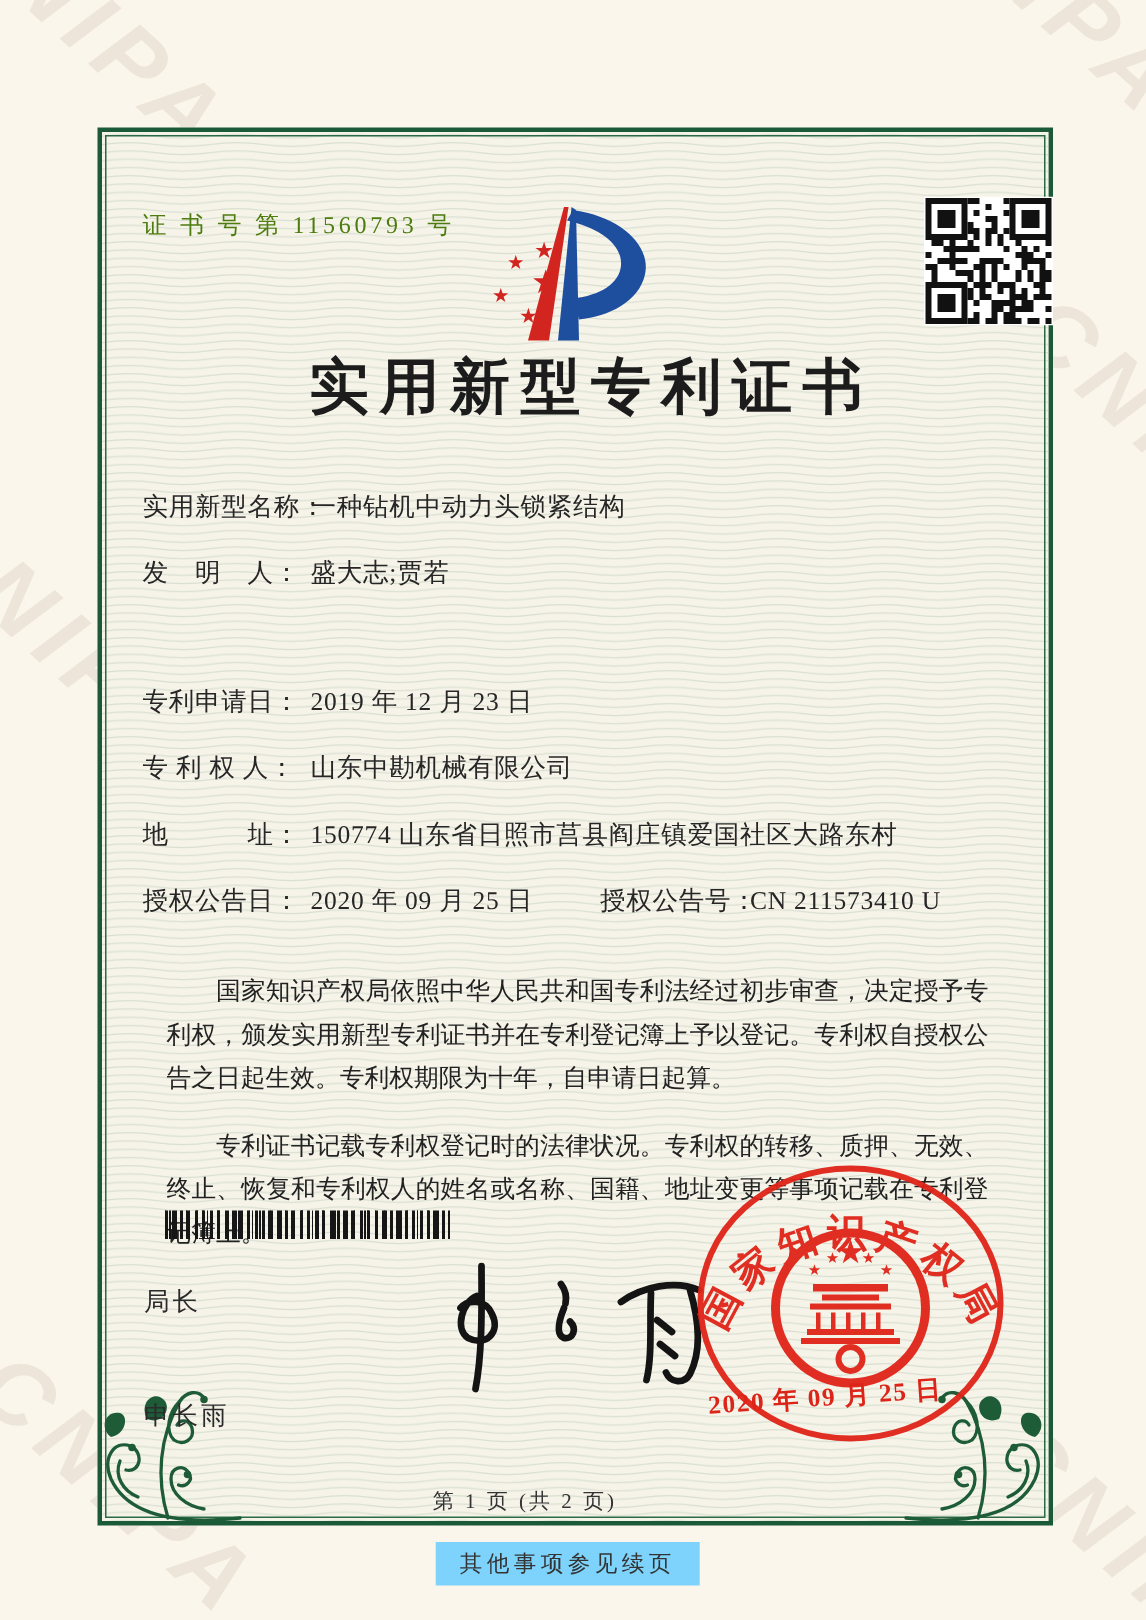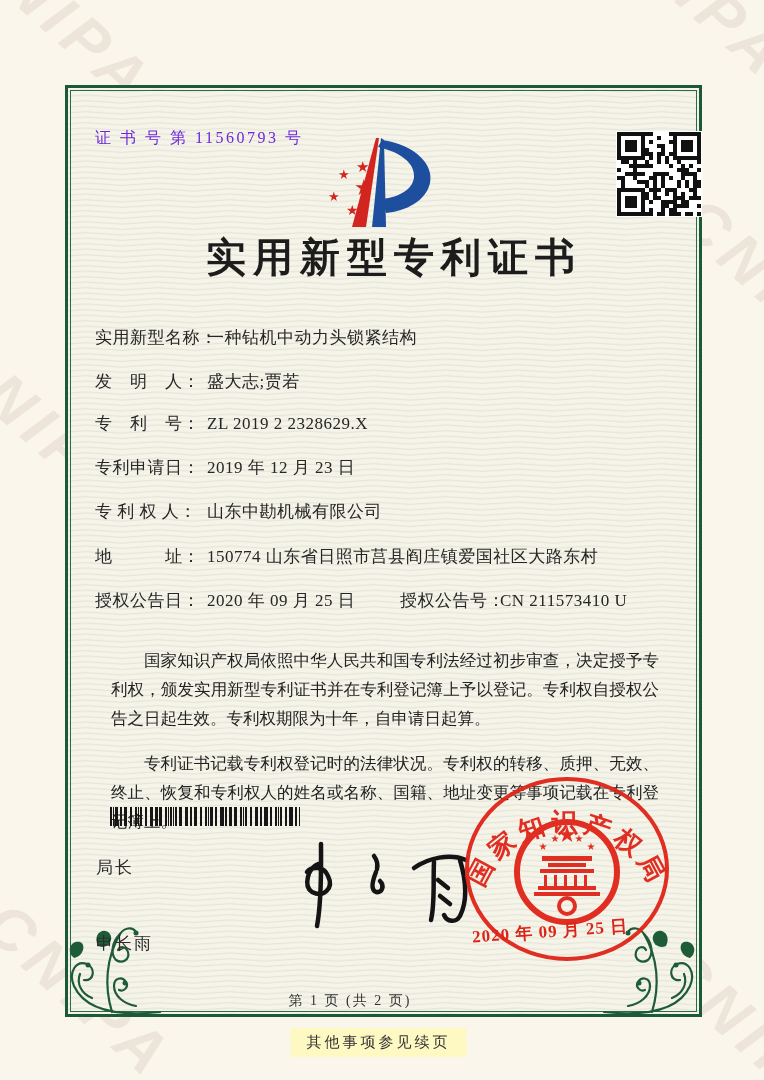--- a/index.html
+++ b/index.html
@@ -13,21 +13,21 @@
       z-index:1;pointer-events:none;}
   .wm.small{font-size:52px;}
   
   .frame{position:absolute;left:65px;top:85px;width:631px;height:926px;
          border:3px solid #1b5a39;background:#f6f3e9;z-index:2;}
   .frame-inner{position:absolute;left:2px;top:2px;right:2px;bottom:2px;
                border:1px solid #2a6b45;}
   .guilloche{position:absolute;left:0;top:0;width:100%;height:100%;opacity:.75;}
   
   .content{position:absolute;left:0;top:0;width:764px;height:1080px;z-index:3;}
-  .cert-no{position:absolute;left:95px;top:128px;font-size:16px;letter-spacing:2.5px;color:#6d28d9;}
+  .cert-no{position:absolute;left:95px;top:140px;font-size:16px;letter-spacing:2.5px;color:#4d7c0f;}
   .title{position:absolute;left:65px;top:230px;width:634px;text-align:center;
          font-size:40px;font-weight:bold;letter-spacing:7px;color:#1c1c1c;margin-left:12px;}
   .frow{position:absolute;left:95px;font-size:17px;color:#262626;white-space:nowrap;}
   .frow .lbl{display:inline-block;width:112px;letter-spacing:.5px;}
   .frow .val{letter-spacing:.5px;}
   .frow .lbl2{display:inline-block;width:100px;letter-spacing:.5px;}
   .paras{position:absolute;left:95px;top:630px;width:580px;font-size:16.5px;
          line-height:29px;color:#222;text-align:justify;}
   .paras p{margin:16px;text-indent:2em;}
   .barcode{position:absolute;left:110px;top:807px;width:190px;height:19px;
@@ -35,21 +35,21 @@
       repeating-linear-gradient(90deg,#161616 0 2px,rgba(0,0,0,0) 2px 5px),
       repeating-linear-gradient(90deg,#161616 0 1px,rgba(0,0,0,0) 1px 7px),
       repeating-linear-gradient(90deg,rgba(0,0,0,0) 0 3px,#161616 3px 4px,rgba(0,0,0,0) 4px 11px);}
   .signer-title{position:absolute;left:96px;top:856px;font-size:17px;letter-spacing:2px;color:#2b2b2b;}
   .signer-name{position:absolute;left:96px;top:932px;font-size:17px;letter-spacing:2px;color:#2b2b2b;}
   .seal-date{position:absolute;left:472px;top:920px;font-size:17px;font-weight:bold;
              color:#dc2418;letter-spacing:1px;transform:rotate(-4deg);white-space:nowrap;}
   .page-info{position:absolute;left:65px;top:992px;width:570px;text-align:center;
              font-size:14px;letter-spacing:2px;color:#333;}
   .cont-note{position:absolute;left:50%;top:1028px;transform:translateX(-52%);
-             background:#fef9c3;padding:5px 16px;font-size:15px;letter-spacing:3px;
+             background:#7dd3fc;padding:5px 16px;font-size:15px;letter-spacing:3px;
              color:#333;z-index:4;white-space:nowrap;}
   svg text{font-family:"DejaVu Sans","Liberation Sans",sans-serif;}
   .ring-text{font-family:"Liberation Serif","DejaVu Serif",serif;font-weight:bold;}
 </style>
 </head>
 <body>
 
 <div class="wm" style="left:-55px;top:-20px;">CNIPA</div>
 <div class="wm" style="left:580px;top:-45px;">CNIPA</div>
 <div class="wm small" style="left:455px;top:315px;">CNIPA</div>
@@ -139,23 +139,20 @@
     <path id="qr-modules" fill="#111" d="M29 1h4v4h-4zM33 1h4v4h-4zM53 1h4v4h-4zM41 5h4v4h-4zM33 9h4v4h-4zM53 9h4v4h-4zM41 13h4v4h-4zM45 13h4v4h-4zM29 17h4v4h-4zM45 17h4v4h-4zM29 21h4v4h-4zM33 21h4v4h-4zM41 21h4v4h-4zM45 21h4v4h-4zM53 21h4v4h-4zM33 25h4v4h-4zM41 25h4v4h-4zM49 25h4v4h-4zM5 29h4v4h-4zM9 29h4v4h-4zM17 29h4v4h-4zM29 29h4v4h-4zM41 29h4v4h-4zM49 29h4v4h-4zM61 29h4v4h-4zM81 29h4v4h-4zM13 33h4v4h-4zM17 33h4v4h-4zM21 33h4v4h-4zM25 33h4v4h-4zM29 33h4v4h-4zM33 33h4v4h-4zM53 33h4v4h-4zM65 33h4v4h-4zM73 33h4v4h-4zM1 37h4v4h-4zM17 37h4v4h-4zM61 37h4v4h-4zM65 37h4v4h-4zM69 37h4v4h-4zM81 37h4v4h-4zM9 41h4v4h-4zM13 41h4v4h-4zM17 41h4v4h-4zM21 41h4v4h-4zM25 41h4v4h-4zM37 41h4v4h-4zM41 41h4v4h-4zM45 41h4v4h-4zM49 41h4v4h-4zM65 41h4v4h-4zM69 41h4v4h-4zM73 41h4v4h-4zM77 41h4v4h-4zM1 45h4v4h-4zM5 45h4v4h-4zM17 45h4v4h-4zM33 45h4v4h-4zM37 45h4v4h-4zM45 45h4v4h-4zM53 45h4v4h-4zM65 45h4v4h-4zM77 45h4v4h-4zM5 49h4v4h-4zM21 49h4v4h-4zM25 49h4v4h-4zM29 49h4v4h-4zM37 49h4v4h-4zM45 49h4v4h-4zM61 49h4v4h-4zM69 49h4v4h-4zM77 49h4v4h-4zM81 49h4v4h-4zM5 53h4v4h-4zM29 53h4v4h-4zM37 53h4v4h-4zM45 53h4v4h-4zM61 53h4v4h-4zM69 53h4v4h-4zM77 53h4v4h-4zM81 53h4v4h-4zM33 57h4v4h-4zM37 57h4v4h-4zM41 57h4v4h-4zM49 57h4v4h-4zM53 57h4v4h-4zM57 57h4v4h-4zM73 57h4v4h-4zM77 57h4v4h-4zM29 61h4v4h-4zM37 61h4v4h-4zM49 61h4v4h-4zM57 61h4v4h-4zM65 61h4v4h-4zM77 61h4v4h-4zM29 65h4v4h-4zM37 65h4v4h-4zM41 65h4v4h-4zM57 65h4v4h-4zM61 65h4v4h-4zM65 65h4v4h-4zM73 65h4v4h-4zM77 65h4v4h-4zM81 65h4v4h-4zM33 69h4v4h-4zM45 69h4v4h-4zM49 69h4v4h-4zM53 69h4v4h-4zM57 69h4v4h-4zM65 69h4v4h-4zM69 69h4v4h-4zM45 73h4v4h-4zM49 73h4v4h-4zM57 73h4v4h-4zM61 73h4v4h-4zM65 73h4v4h-4zM69 73h4v4h-4zM81 73h4v4h-4zM33 77h4v4h-4zM45 77h4v4h-4zM53 77h4v4h-4zM57 77h4v4h-4zM29 81h4v4h-4zM33 81h4v4h-4zM41 81h4v4h-4zM45 81h4v4h-4zM53 81h4v4h-4zM57 81h4v4h-4zM61 81h4v4h-4zM69 81h4v4h-4zM73 81h4v4h-4zM81 81h4v4h-4z"></path>
   </svg>
 
   <div class="title">实用新型专利证书</div>
 
   <div class="frow" style="top:326px;">
     <span class="lbl">实用新型名称：</span><span class="val">一种钻机中动力头锁紧结构</span>
   </div>
   <div class="frow" style="top:370px;">
     <span class="lbl">发　明　人：</span><span class="val">盛大志;贾若</span>
-  </div>
-  <div class="frow" style="top:412px;">
-    <span class="lbl">专　利　号：</span><span class="val">ZL 2019 2 2328629.X</span>
   </div>
   <div class="frow" style="top:456px;font-family:Liberation Serif, serif;">
     <span class="lbl">专利申请日：</span><span class="val">2019 年 12 月 23 日</span>
   </div>
   <div class="frow" style="top:500px;">
     <span class="lbl">专 利 权 人：</span><span class="val">山东中勘机械有限公司</span>
   </div>
   <div class="frow" style="top:545px;">
     <span class="lbl">地　　　址：</span><span class="val">150774 山东省日照市莒县阎庄镇爱国社区大路东村</span>
   </div>

